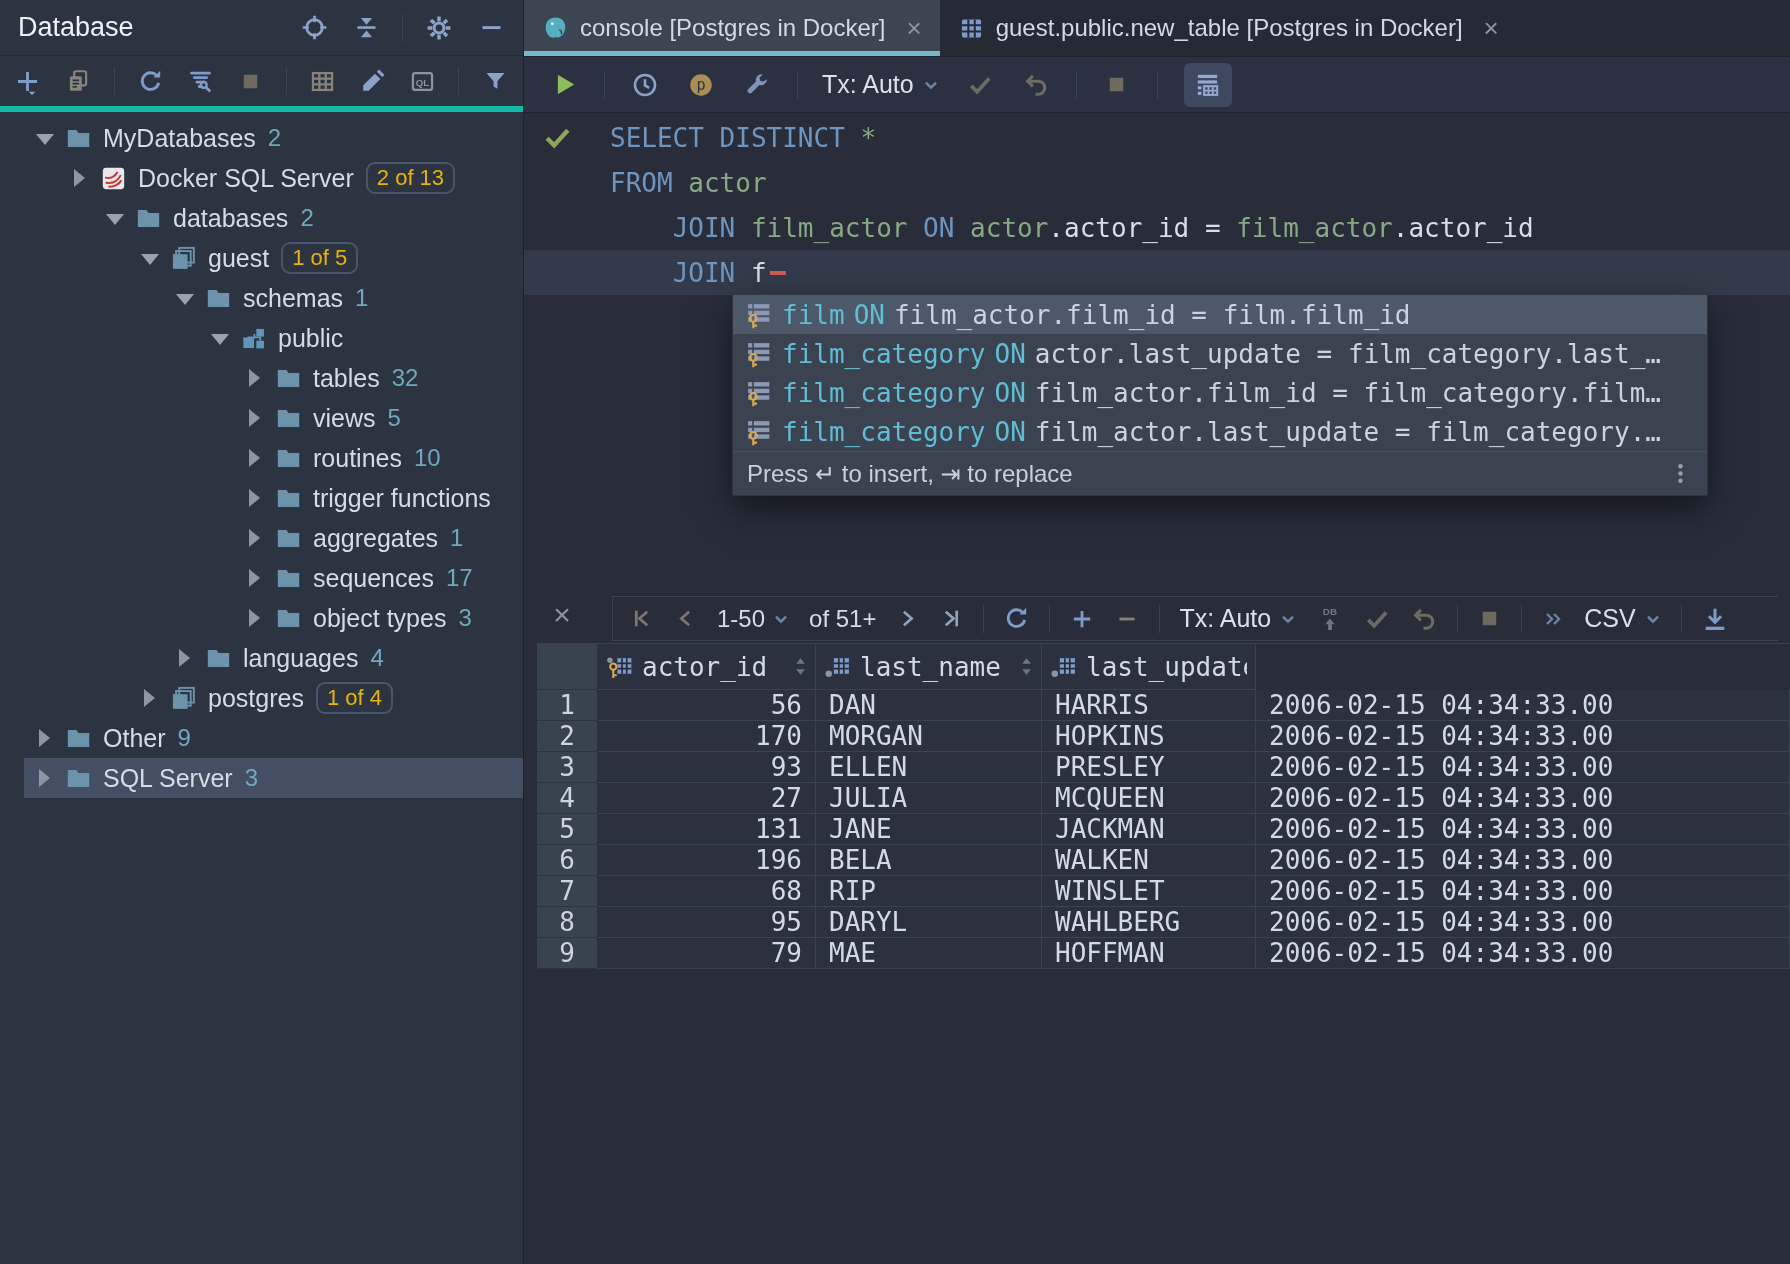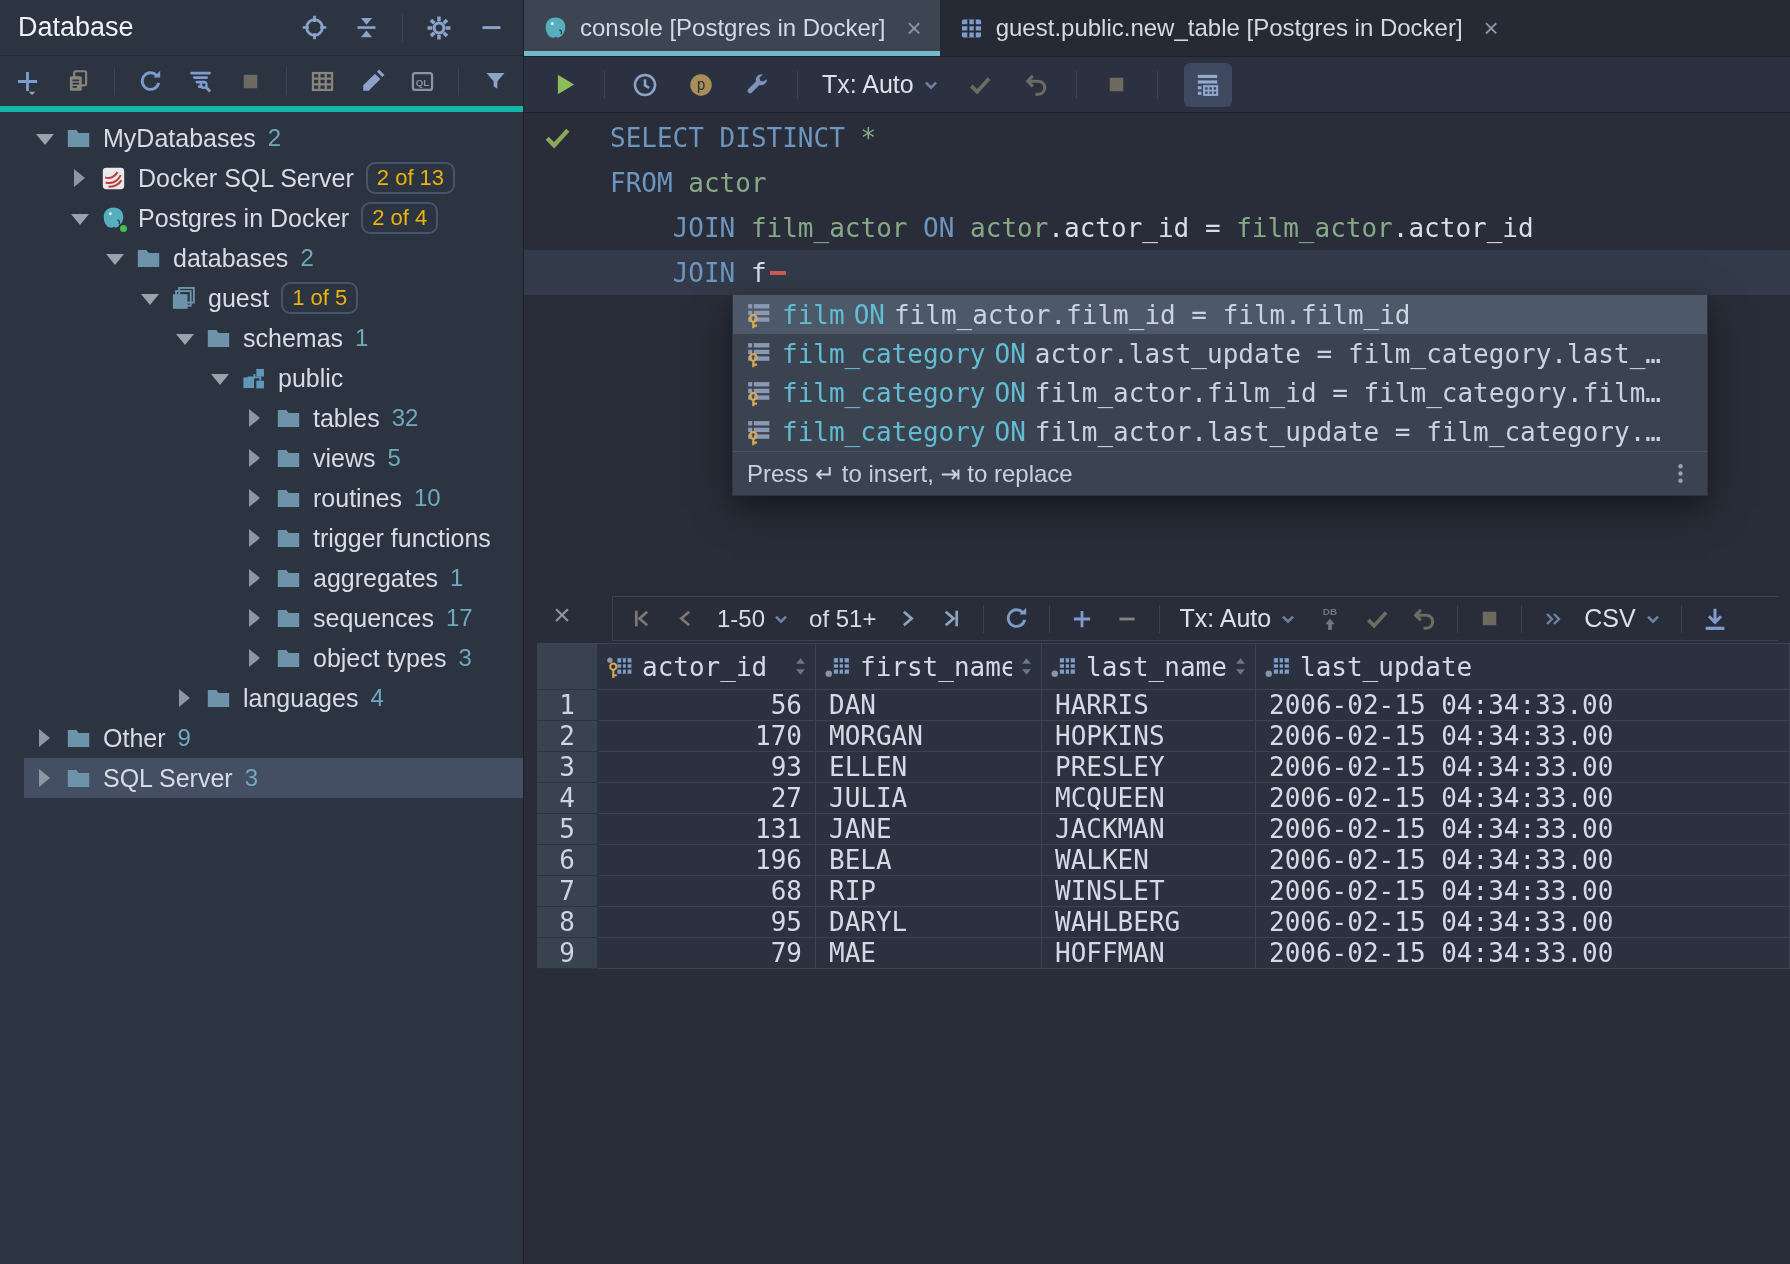--- a/index.html
+++ b/index.html
@@ -229,33 +229,20 @@
                 <path d="M5 15.5c5.5 1.5 10.5-1 13.5-6.5"></path>
                 <path d="M4.5 11c4.5 1.5 9-.5 11-4.8"></path>
                 <path d="M7.5 19.2c5 .6 9.5-2 11.5-5.7"></path>
               </g>
             </svg>
           </span>
           <span class="t-label">Docker SQL Server</span>
           <span class="t-badge">2 of 13</span>
         </div>
         <div class="tree-row">
-          <span class="chev exp" style="margin-left: 45px;"></span>
-          <span class="tree-icon icon">
-            <svg viewBox="0 0 24 24" width="27" height="27">
-              <path d="M12 2.3c5.3 0 8.7 3.5 8.7 8.4 0 3.5-1.6 6.4-3.5 8-.9.8-2 1.3-3 1.4-.8.1-1.5-.3-1.8-1-.3.6-.8 1-1.6 1-4.6.3-7.5-4.1-7.5-9.3C3.3 5.8 6.7 2.3 12 2.3z" fill="#56aebf"></path>
-              <circle cx="9.2" cy="7.8" r="1.25" fill="#eaf5f7"></circle>
-              <path d="M15.3 13.2c1.9.3 2.7 2.1 1.6 3.8" stroke="#2c3341" stroke-width="1.1" fill="none"></path>
-            </svg>
-            <span class="dot"></span>
-          </span>
-          <span class="t-label">Postgres in Docker</span>
-          <span class="t-badge">2 of 4</span>
-        </div>
-        <div class="tree-row">
           <span class="chev exp" style="margin-left: 80px;"></span>
           <span class="tree-icon icon">
             <svg viewBox="0 0 24 24" width="27" height="27">
               <path d="M2.5 4.5h7.6l2 2.6h9.4v12.4H2.5z" fill="#6d93ab"></path>
             </svg>
           </span>
           <span class="t-label">databases</span>
           <span class="t-count">2</span>
         </div>
         <div class="tree-row">
@@ -363,20 +350,32 @@
         </div>
         <div class="tree-row">
           <span class="chev col" style="margin-left: 150px;"></span>
           <span class="tree-icon icon">
             <svg viewBox="0 0 24 24" width="27" height="27">
               <path d="M2.5 4.5h7.6l2 2.6h9.4v12.4H2.5z" fill="#6d93ab"></path>
             </svg>
           </span>
           <span class="t-label">languages</span>
           <span class="t-count">4</span>
+        </div>
+        <div class="tree-row">
+          <span class="chev col" style="margin-left: 115px;"></span>
+          <span class="tree-icon icon">
+            <svg viewBox="0 0 24 24" width="27" height="27">
+              <rect x="8.2" y="2.6" width="13" height="13" fill="none" stroke="#6d93ab" stroke-width="1.7"></rect>
+              <rect x="5.4" y="5.4" width="13" height="13" fill="none" stroke="#6d93ab" stroke-width="1.7"></rect>
+              <rect x="2.6" y="8.2" width="13" height="13" fill="#6d93ab"></rect>
+            </svg>
+          </span>
+          <span class="t-label">postgres</span>
+          <span class="t-badge">1 of 4</span>
         </div>
         <div class="tree-row">
           <span class="chev col" style="margin-left: 10px;"></span>
           <span class="tree-icon icon">
             <svg viewBox="0 0 24 24" width="27" height="27">
               <path d="M2.5 4.5h7.6l2 2.6h9.4v12.4H2.5z" fill="#6d93ab"></path>
             </svg>
           </span>
           <span class="t-label">Other</span>
           <span class="t-count">9</span>
@@ -781,56 +780,38 @@
             <div class="cell th">
               <span class="icon">
                 <svg viewBox="0 0 27 25" width="28" height="26">
                   <circle cx="4.6" cy="19" r="3.1" fill="#8b94a4"></circle>
                   <rect x="9.5" y="4" width="14.5" height="15" fill="#7d9ccb"></rect>
                   <g stroke="#262a34" stroke-width="1.6">
                     <path d="M9.5 9h14.5M9.5 14h14.5M14.3 4v15M19.1 4v15"></path>
                   </g>
                 </svg>
               </span>
-              <span class="col-name">first_name</span>
+              <span class="col-name">last_name</span>
               <span class="sort">
                 <svg viewBox="0 0 12 22" width="13" height="23">
                   <path d="M6 3l4.2 5.4H1.8z" fill="#6b7689"></path>
                   <path d="M6 19l4.2-5.4H1.8z" fill="#6b7689"></path>
                 </svg>
               </span>
             </div>
             <div class="cell th">
               <span class="icon">
                 <svg viewBox="0 0 27 25" width="28" height="26">
                   <circle cx="4.6" cy="19" r="3.1" fill="#8b94a4"></circle>
                   <rect x="9.5" y="4" width="14.5" height="15" fill="#7d9ccb"></rect>
                   <g stroke="#262a34" stroke-width="1.6">
                     <path d="M9.5 9h14.5M9.5 14h14.5M14.3 4v15M19.1 4v15"></path>
                   </g>
                 </svg>
               </span>
-              <span class="col-name">last_name</span>
-              <span class="sort">
-                <svg viewBox="0 0 12 22" width="13" height="23">
-                  <path d="M6 3l4.2 5.4H1.8z" fill="#6b7689"></path>
-                  <path d="M6 19l4.2-5.4H1.8z" fill="#6b7689"></path>
-                </svg>
-              </span>
-            </div>
-            <div class="cell th">
-              <span class="icon">
-                <svg viewBox="0 0 27 25" width="28" height="26">
-                  <circle cx="4.6" cy="19" r="3.1" fill="#8b94a4"></circle>
-                  <rect x="9.5" y="4" width="14.5" height="15" fill="#7d9ccb"></rect>
-                  <g stroke="#262a34" stroke-width="1.6">
-                    <path d="M9.5 9h14.5M9.5 14h14.5M14.3 4v15M19.1 4v15"></path>
-                  </g>
-                </svg>
-              </span>
               <span class="col-name">last_update</span>
             </div>
           </div>
           <div class="tr">
             <div class="cell gutter-cell">1</div>
             <div class="cell body-cell num">56</div>
             <div class="cell body-cell">DAN</div>
             <div class="cell body-cell">HARRIS</div>
             <div class="cell body-cell">2006-02-15 04:34:33.00</div>
           </div>

